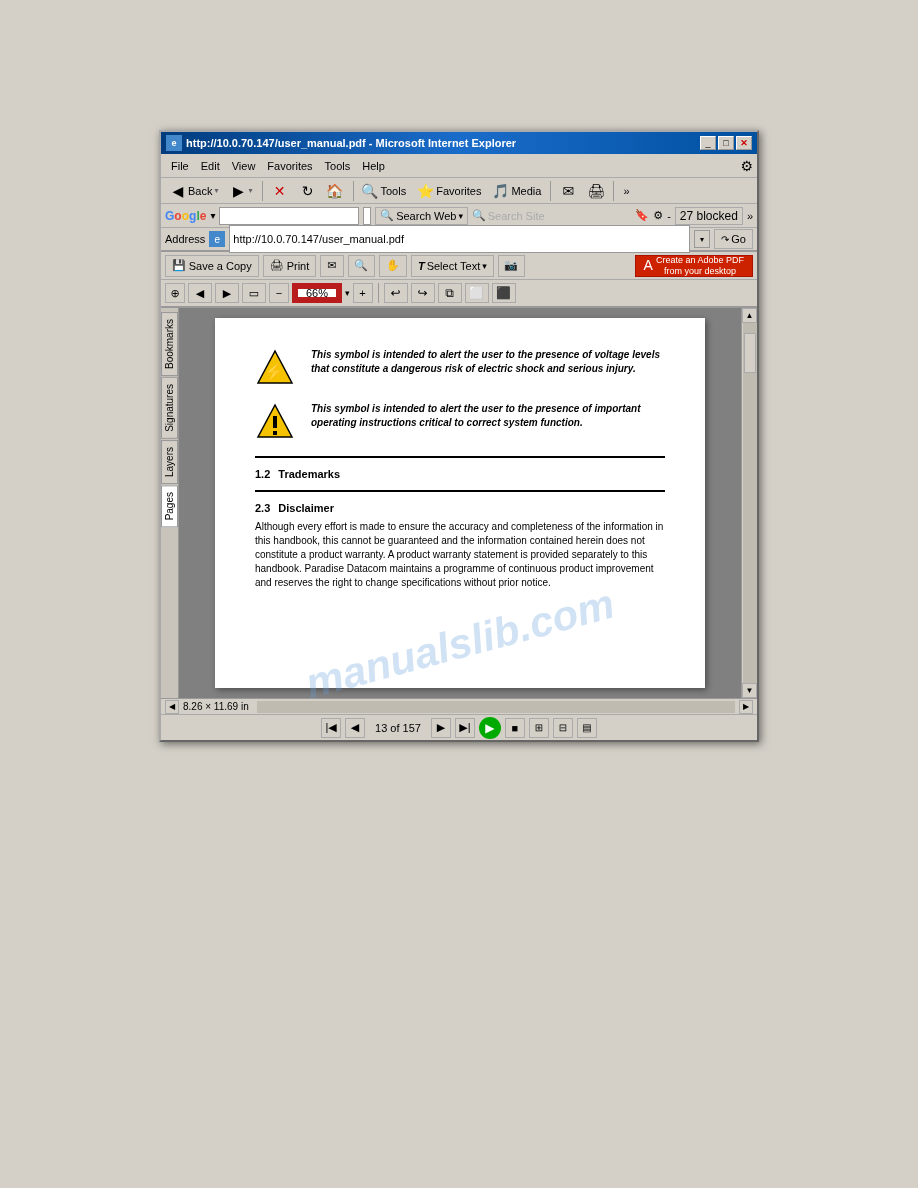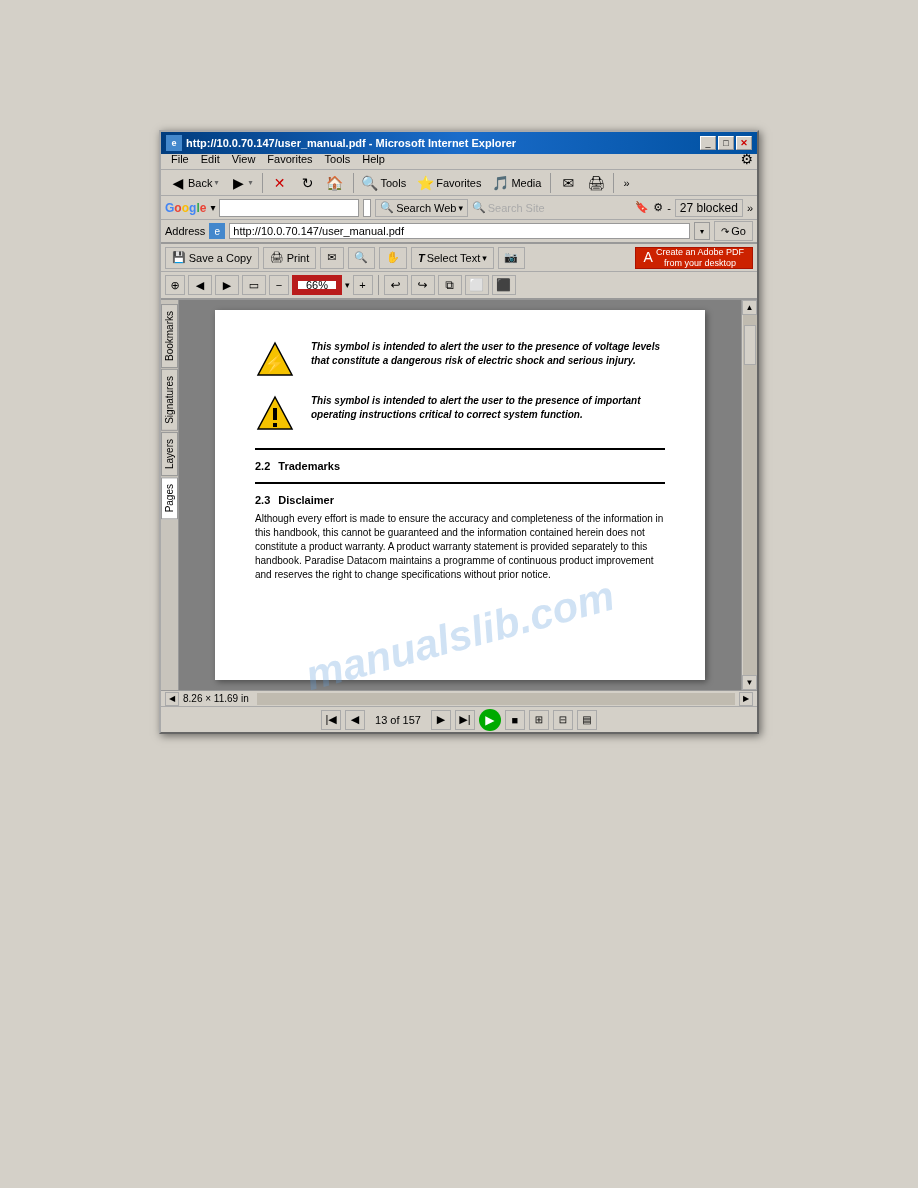--- a/index.html
+++ b/index.html
@@ -68,23 +68,23 @@
       font-size: 9px;
       cursor: pointer;
       color: #000;
     }
     .title-btn.close { color: #cc0000; font-weight: bold; }
 
     
     .menu-bar {
       background: #d4d0c8;
       display: flex;
-      align-items: flex-end;
+      align-items: center;
       padding: 2px 4px;
-      height: 16px;
+      height: 24px;
       border-bottom: 1px solid #aaa;
     }
     .menu-item {
       padding: 2px 6px;
       font-size: 11px;
       cursor: pointer;
       color: #000;
     }
     .menu-bar-right {
       margin-left: auto;
@@ -215,21 +215,21 @@
       height: 16px;
       background: #4488cc;
       display: flex;
       align-items: center;
       justify-content: center;
       font-size: 10px;
       color: white;
     }
     .address-input {
       flex: 1;
-      height: 16px;
+      height: 28px;
       border: 1px solid #999;
       background: white;
       font-size: 11px;
       padding: 1px 3px;
     }
     .address-dropdown {
       width: 16px;
       height: 18px;
       border: 1px solid #999;
       background: #d4d0c8;
@@ -854,21 +854,21 @@
               <rect x="18" y="14" width="4" height="12" fill="#000"></rect>
               <rect x="18" y="29" width="4" height="4" fill="#000"></rect>
             </svg>
           </div>
           <div class="pdf-warning-text">This symbol is intended to alert the user to the presence of important operating instructions critical to correct system function.</div>
         </div>
 
         <hr class="pdf-divider">
 
         <div class="section-heading">
-          <span class="section-num">2.2</span>
+          <span class="section-num">1.2</span>
           <span class="section-name">Trademarks</span>
         </div>
 
         <hr class="pdf-divider">
 
         <div class="section-heading">
           <span class="section-num">2.3</span>
           <span class="section-name">Disclaimer</span>
         </div>
         <div class="pdf-content">Although every effort is made to ensure the accuracy and completeness of the information in this handbook, this cannot be guaranteed and the information contained herein does not constitute a product warranty. A product warranty statement is provided separately to this handbook. Paradise Datacom maintains a programme of continuous product improvement and reserves the right to change specifications without prior notice.</div>

